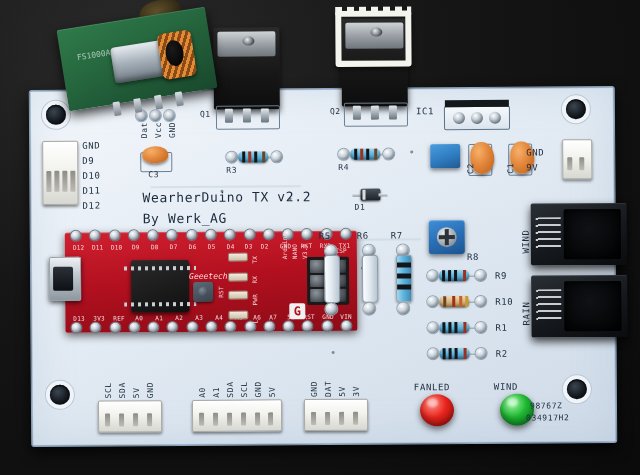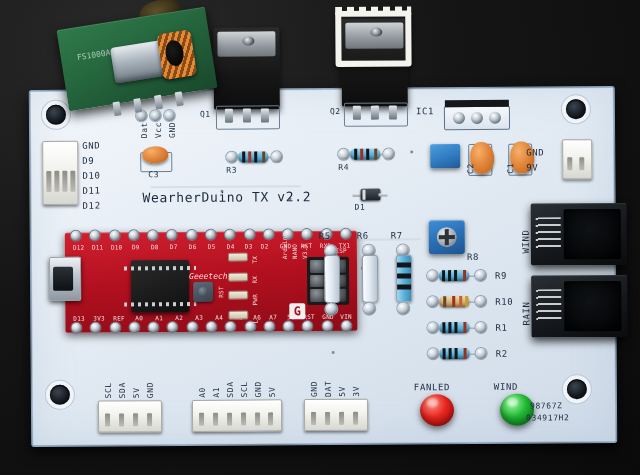--- a/index.html
+++ b/index.html
@@ -207,20 +207,21 @@
     <div class="trace" style="left:120px;top:96px;width:150px;height:2px;"></div>
     <div class="trace" style="left:300px;top:150px;width:90px;height:2px;"></div>
     <div class="via" style="left:190px;top:100px;"></div>
     <div class="via" style="left:258px;top:108px;"></div>
     <div class="via" style="left:176px;top:140px;"></div>
     <div class="via" style="left:330px;top:178px;"></div>
     <div class="via" style="left:300px;top:262px;"></div>
     <div class="via" style="left:380px;top:62px;"></div>
 
     <div class="silk t13" style="left:112px;top:100px;">WearherDuino TX v2.2</div>
+    <div class="silk t13" style="left:112px;top:121px;">By Werk_AG</div>
 
     <div class="jst" style="left:12px;top:50px;width:34px;height:62px;">
       <div class="slot" style="left:3px;"></div>
       <div class="slot" style="left:11px;"></div>
       <div class="slot" style="left:19px;"></div>
       <div class="slot" style="left:27px;"></div>
     </div>
     <div class="silk t9" style="left:52px;top:50px;">GND</div>
     <div class="silk t9" style="left:52px;top:65px;">D9</div>
     <div class="silk t9" style="left:52px;top:80px;">D10</div>

